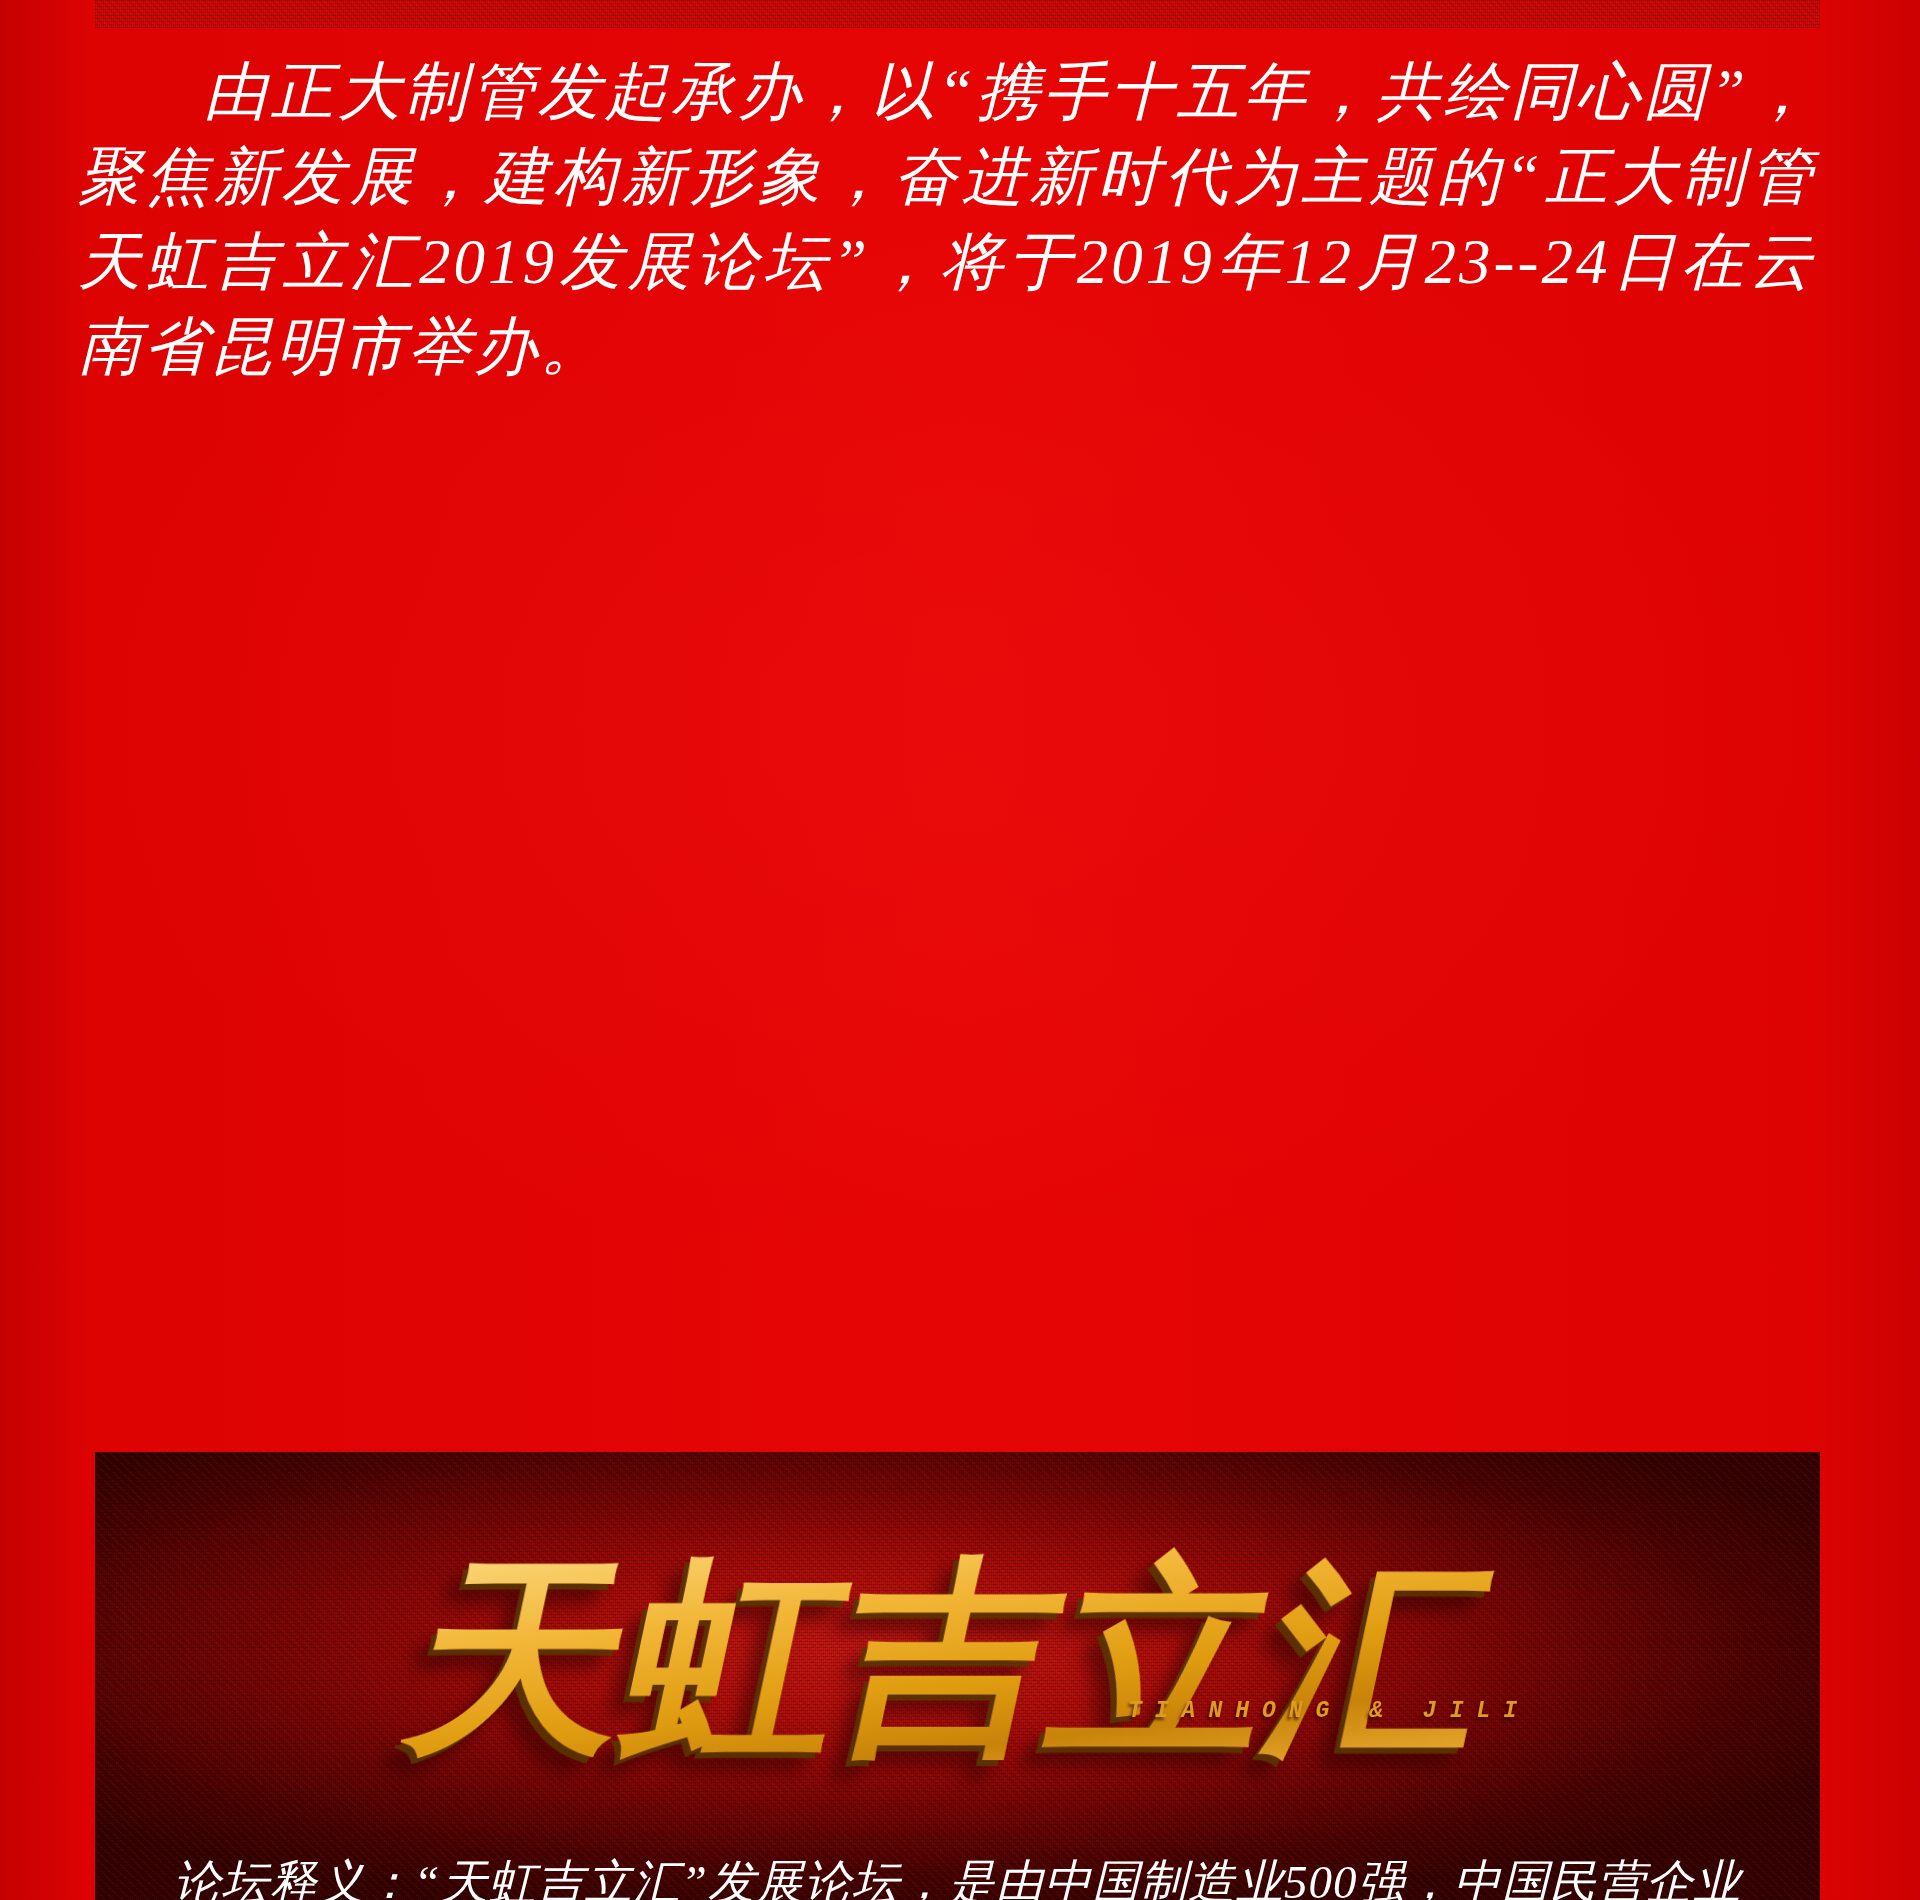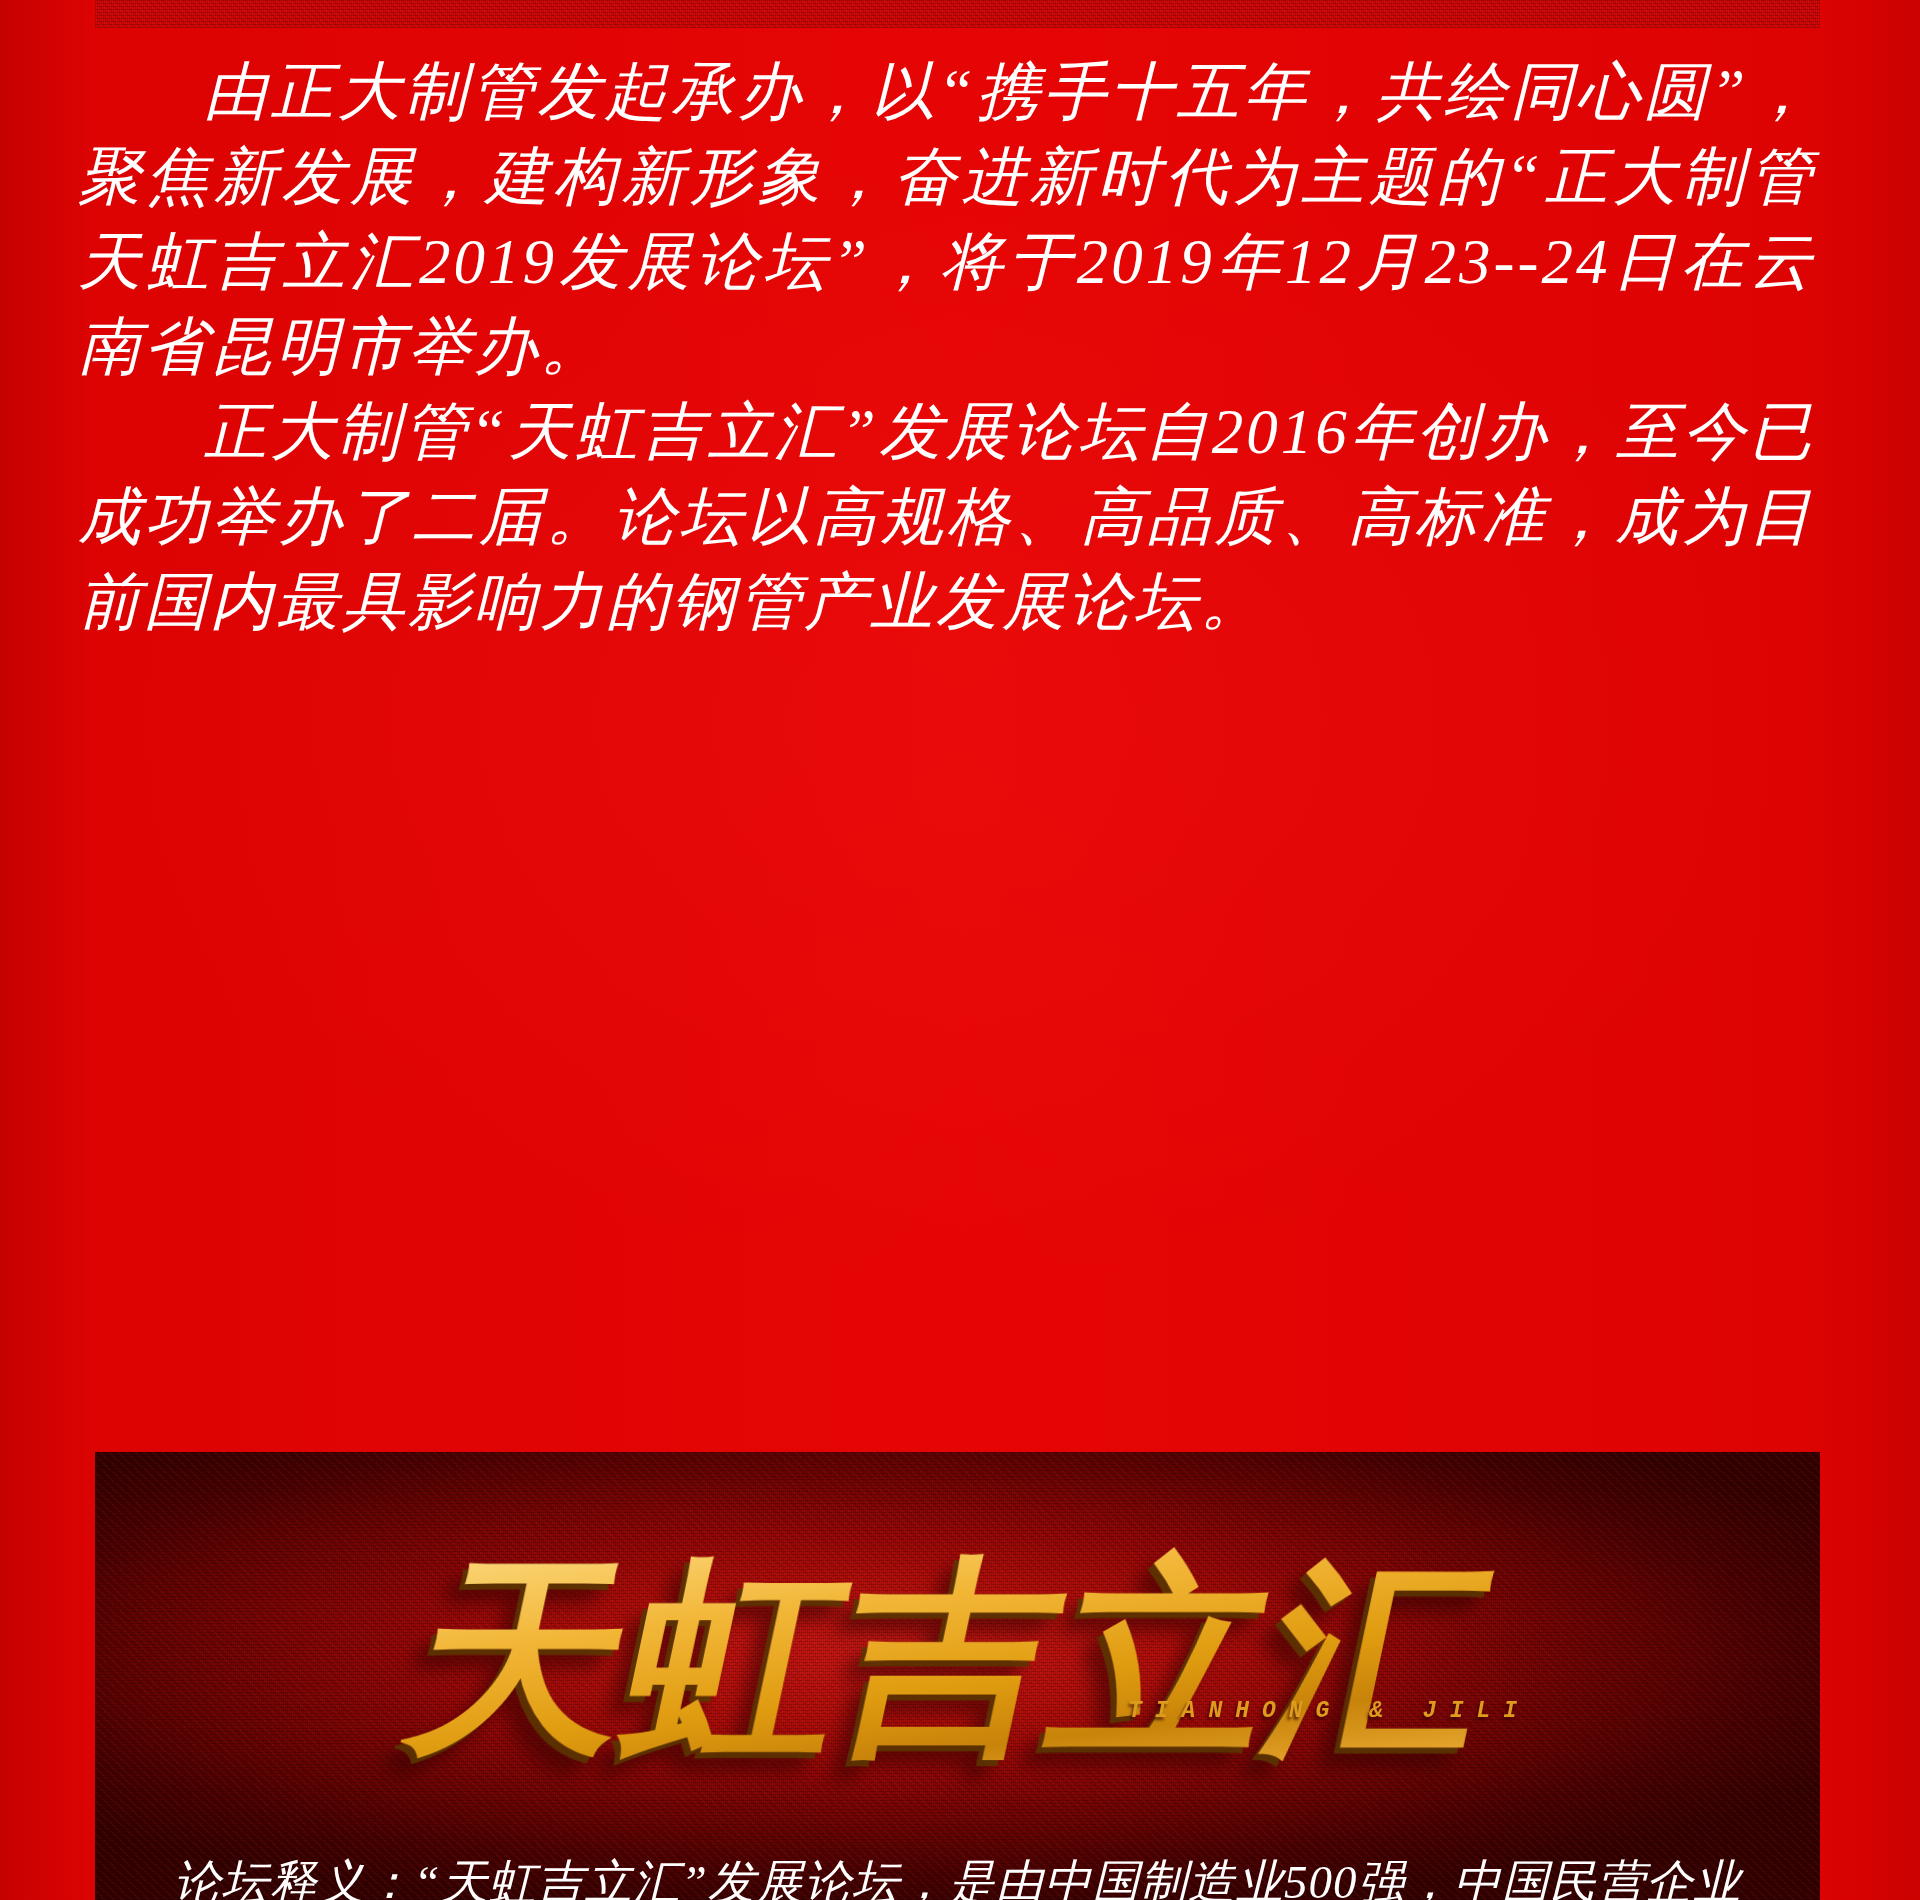--- a/index.html
+++ b/index.html
@@ -89,21 +89,20 @@
 </style>
 </head>
 <body>
 
 <div class="poster">
 
   <div class="top-strip"></div>
 
   <div class="article">
     <p>由正大制管发起承办，以“携手十五年，共绘同心圆”， 聚焦新发展，建构新形象，奋进新时代为主题的“正大制管天虹吉立汇2019发展论坛”，将于2019年12月23--24日在云南省昆明市举办。</p>
-    <p>正大制管“天虹吉立汇”发展论坛自2016年创办，至今已成功举办了二届。论坛以高规格、高品质、高标准，成为目前国内最具影响力的钢管产业发展论坛。</p>
   </div>
 
   <div class="logo-panel">
     <div class="noise"></div>
     <div class="logo-cn">天虹吉立汇</div>
     <div class="logo-en">TIANHONG &amp; JILI</div>
     <div class="footer-caption">论坛释义：“天虹吉立汇”发展论坛，是由中国制造业500强，中国民营企业</div>
   </div>
 
 </div>

